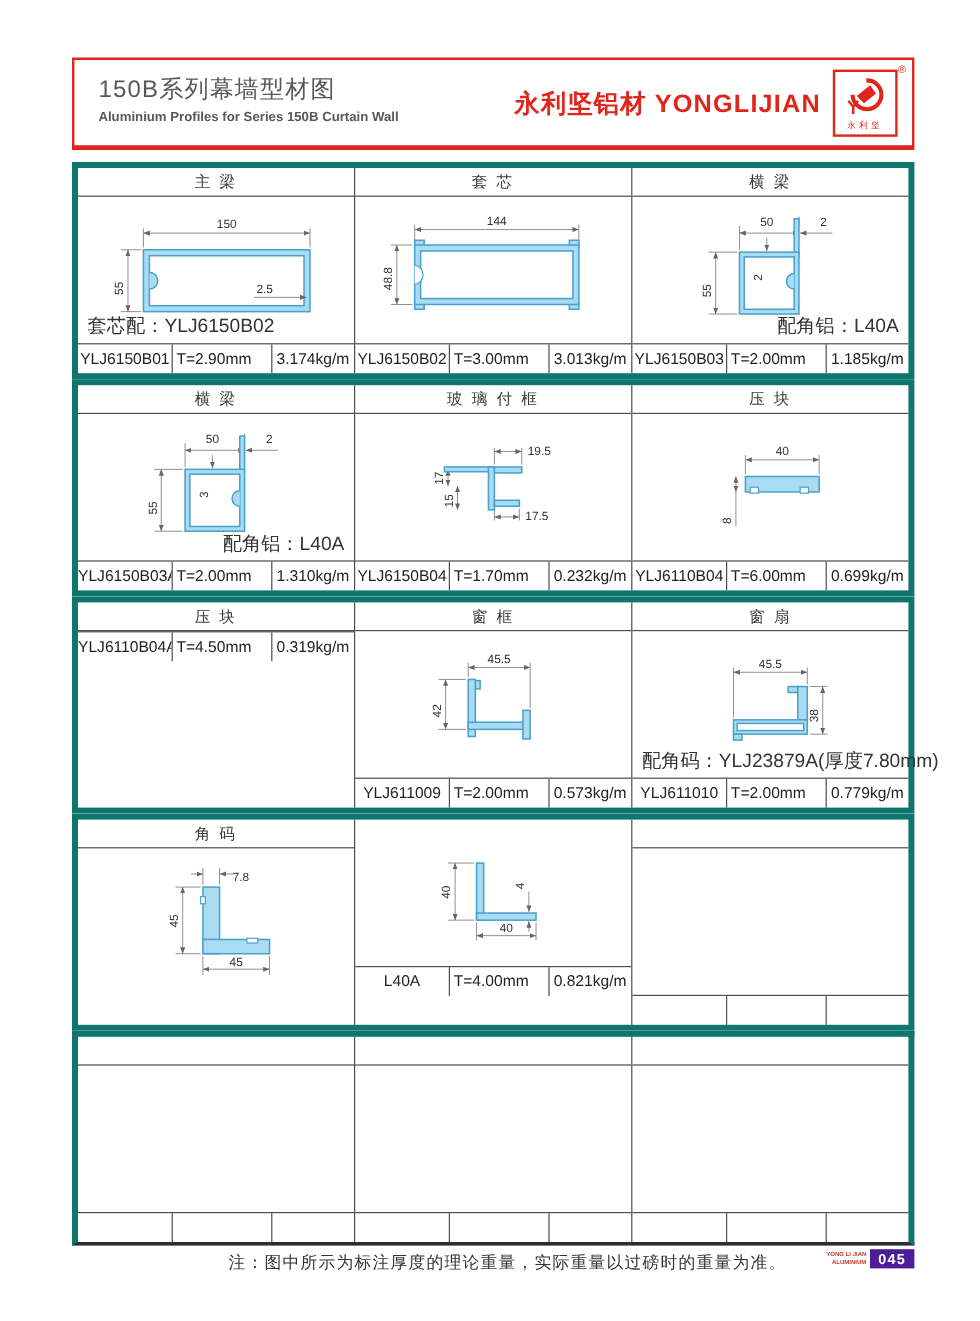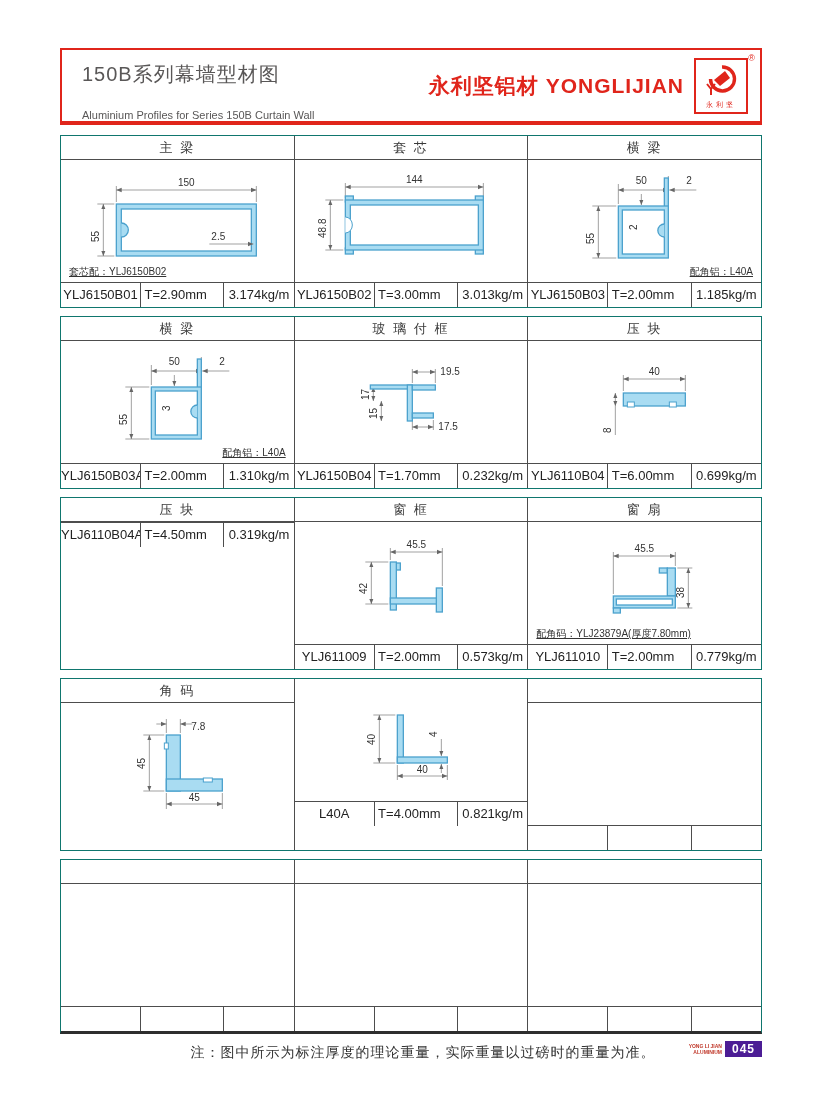--- a/index.html
+++ b/index.html
@@ -4,36 +4,36 @@
 <style>
   * { margin:0; padding:0; box-sizing:border-box; }
   html,body { background:#fff; }
   body { position:relative; width:817px; height:1101px; font-family:"Liberation Sans", sans-serif; color:#333; }
 
   
   .header { position:absolute; left:60px; top:48px; width:702px; height:77px;
             border:2px solid #e0251b; border-bottom-width:4px; background:#fff; }
   .h-left { position:absolute; left:20px; top:11px; }
   .h-title { font-size:20px; color:#595757; letter-spacing:1px; }
-  .h-sub   { font-size:11px; color:#595757; margin-top:21px; }
+  .h-sub   { font-size:11px; color:#595757; margin-top:4px;font-weight:bold; }
   .h-right { position:absolute; right:12px; top:8px; display:flex; align-items:center; gap:10px; }
   .brand   { font-size:21px; font-weight:bold; color:#e0251b; letter-spacing:1px; white-space:nowrap; }
   .logo-box{ position:relative; width:54px; height:56px; border:2px solid #e0251b; background:#fff; }
   .logo-reg{ position:absolute; top:-7px; right:-9px; font-size:9px; color:#e0251b; }
   .logo-chars{ position:absolute; bottom:2px; left:0; right:0; text-align:center;
                font-size:7px; color:#e0251b; letter-spacing:3px; }
-  .block { position:absolute; left:60px; width:702px; border:1px solid #0f766e; background:#fff; display:flex; }
+  .block { position:absolute; left:60px; width:702px; border:5px solid #0f766e; background:#fff; display:flex; }
   .block.last { border-bottom-width:3px; border-bottom-color:#2e2e2e; }
   .col { flex:1 1 0; min-width:0; }
   .col + .col { border-left:1px solid #4d4d4d; }
   .cell-title { height:24px; line-height:24px; text-align:center; font-size:13px;
                 letter-spacing:2px; color:#3a3a3a; border-bottom:1px solid #4d4d4d; }
   .cell-draw  { position:relative; height:122px; }
   .cell-draw svg { display:block; width:100%; height:122px; }
-  .note { position:absolute; bottom:3px; font-size:10px; color:#333; white-space:nowrap;text-decoration:underline; }
+  .note { position:absolute; bottom:3px; font-size:16px; color:#333; white-space:nowrap; }
   .note-l { left:8px; } .note-r { right:8px; }
   .cell-spec { display:flex; height:25px; border-top:1px solid #4d4d4d; }
   .spec { line-height:24px; text-align:center; font-size:13px; color:#222; overflow:hidden; }
   .spec.s1 { width:36%; } .spec.s2 { width:32%; border-left:1px solid #4d4d4d; }
   .spec.s3 { width:32%; border-left:1px solid #4d4d4d;margin-left:13px; }
 
   
   svg .pf { fill:#a9dcf2; stroke:#4ba1cd; stroke-width:1.3; }
   svg .pw { fill:#ffffff; stroke:#4ba1cd; stroke-width:1.3; }
   svg .nw { fill:#ffffff; stroke:#4ba1cd; stroke-width:1; }

